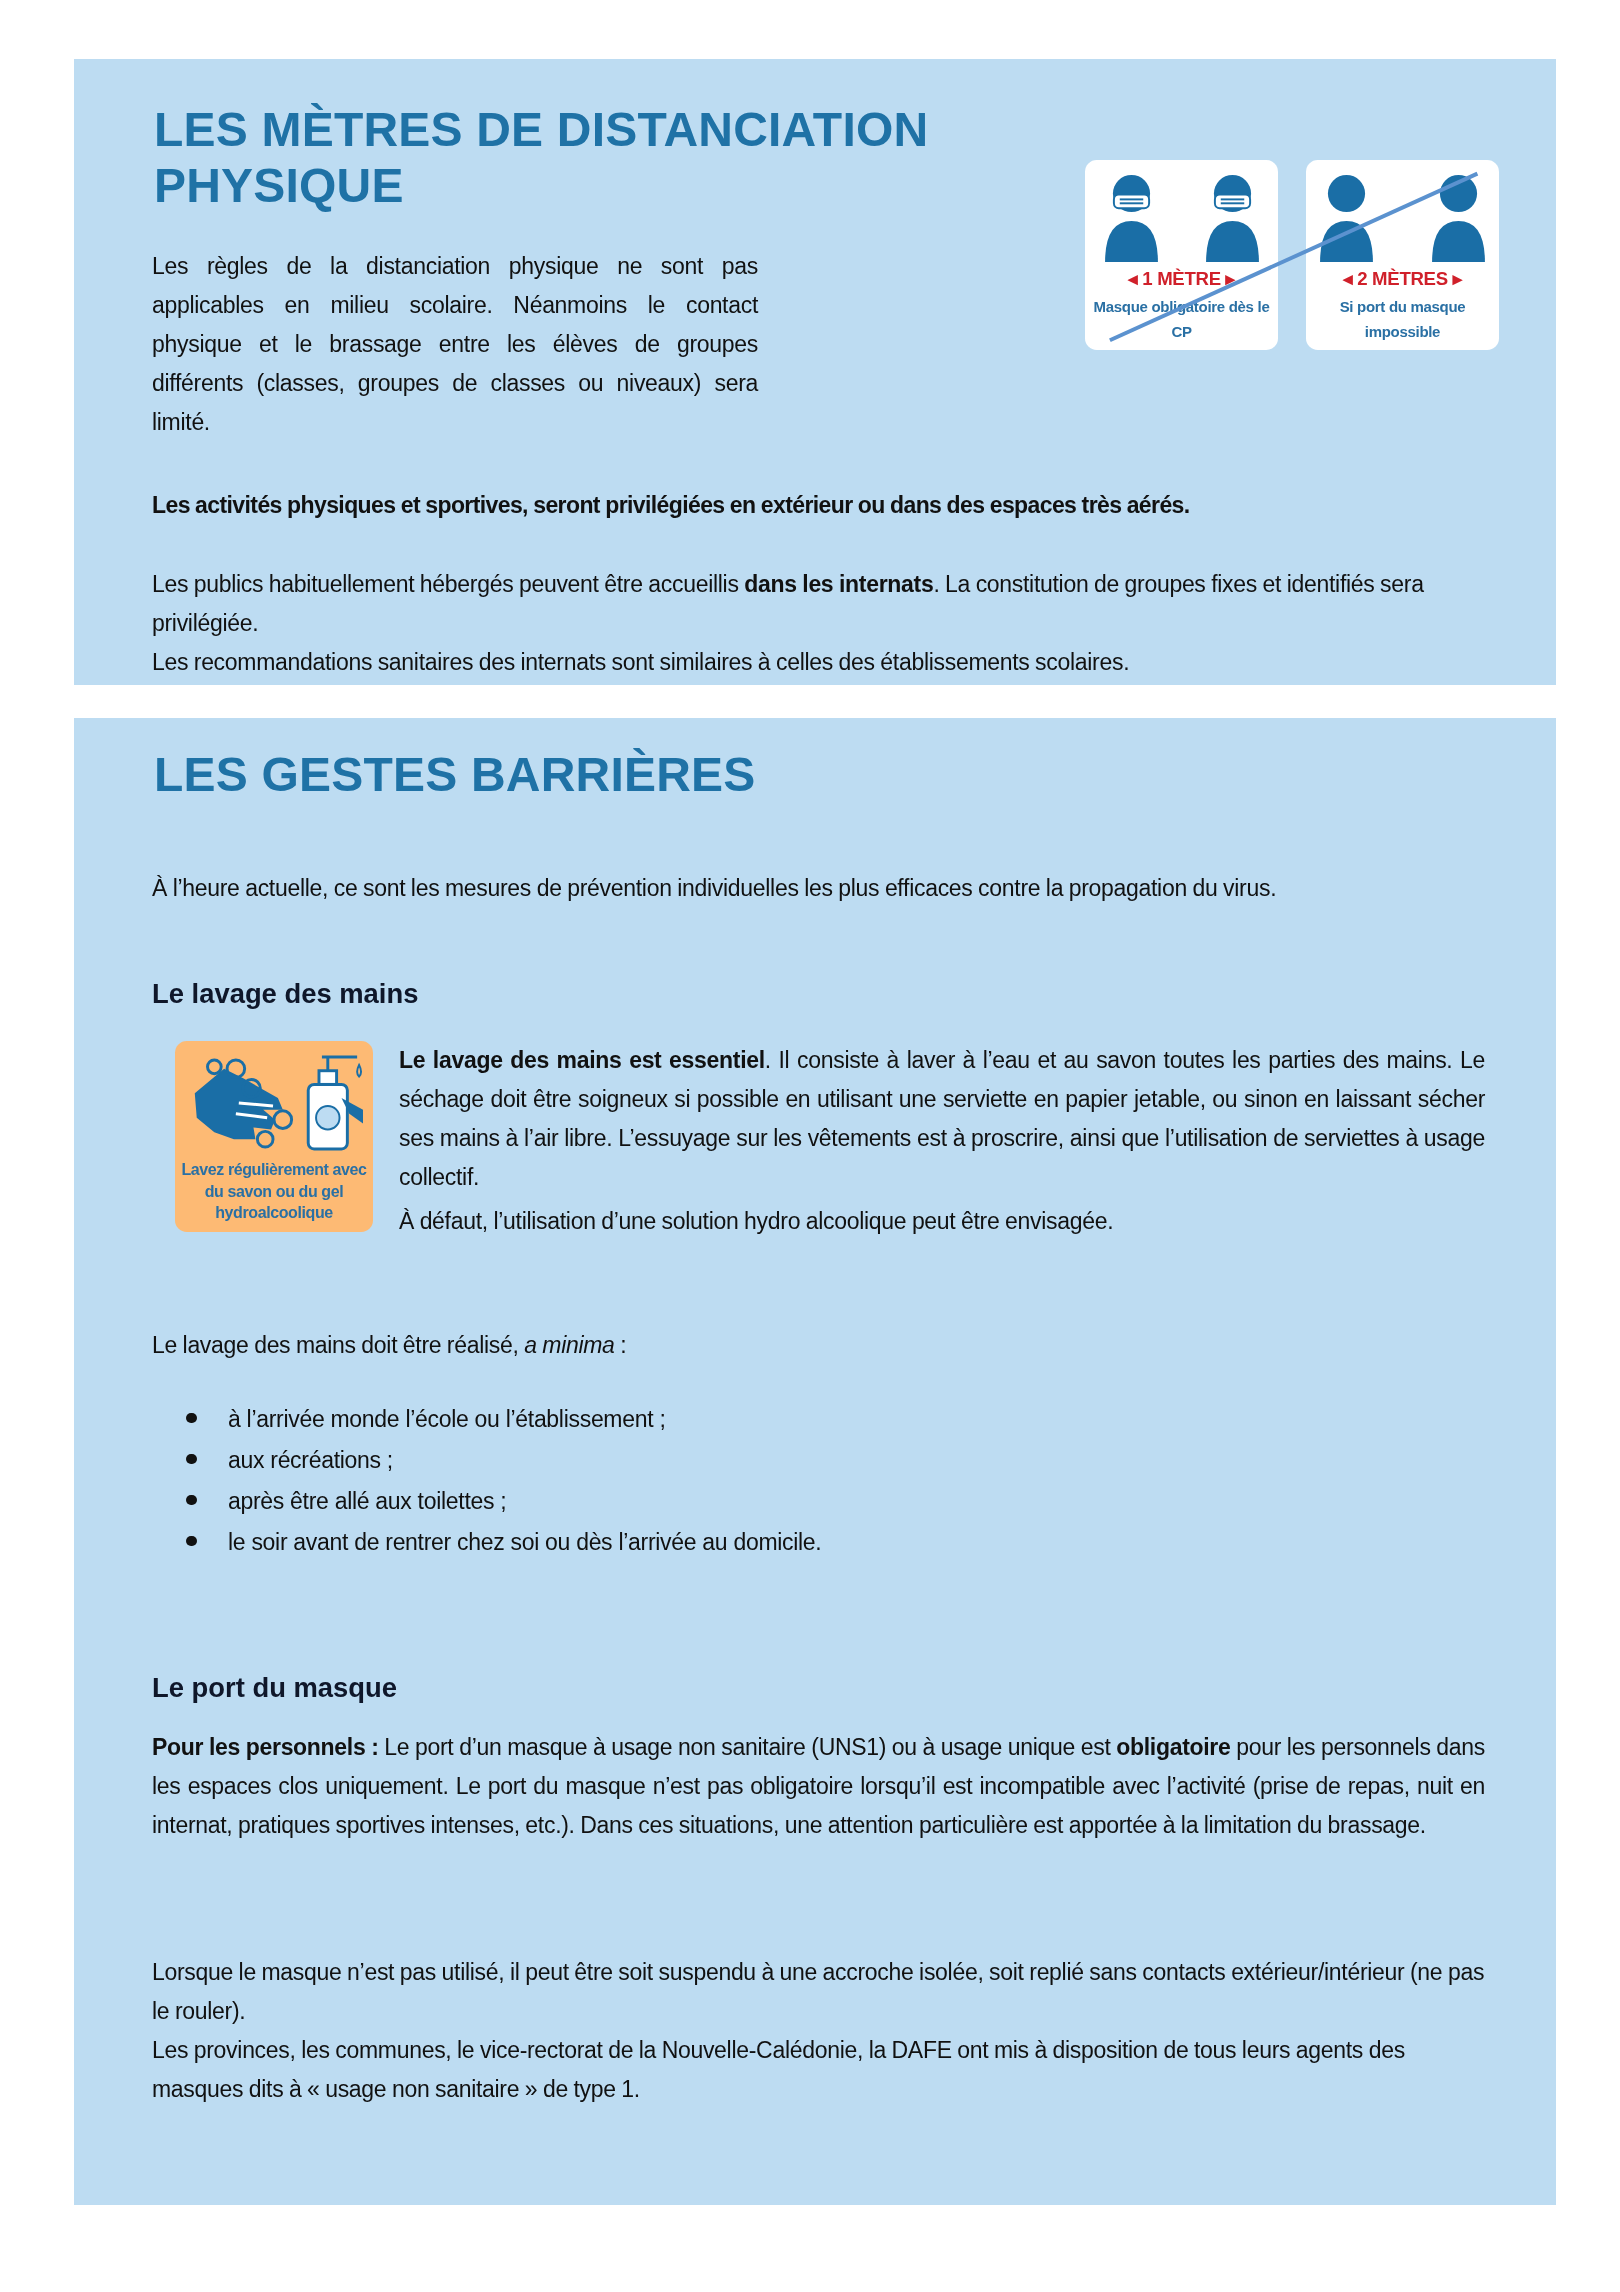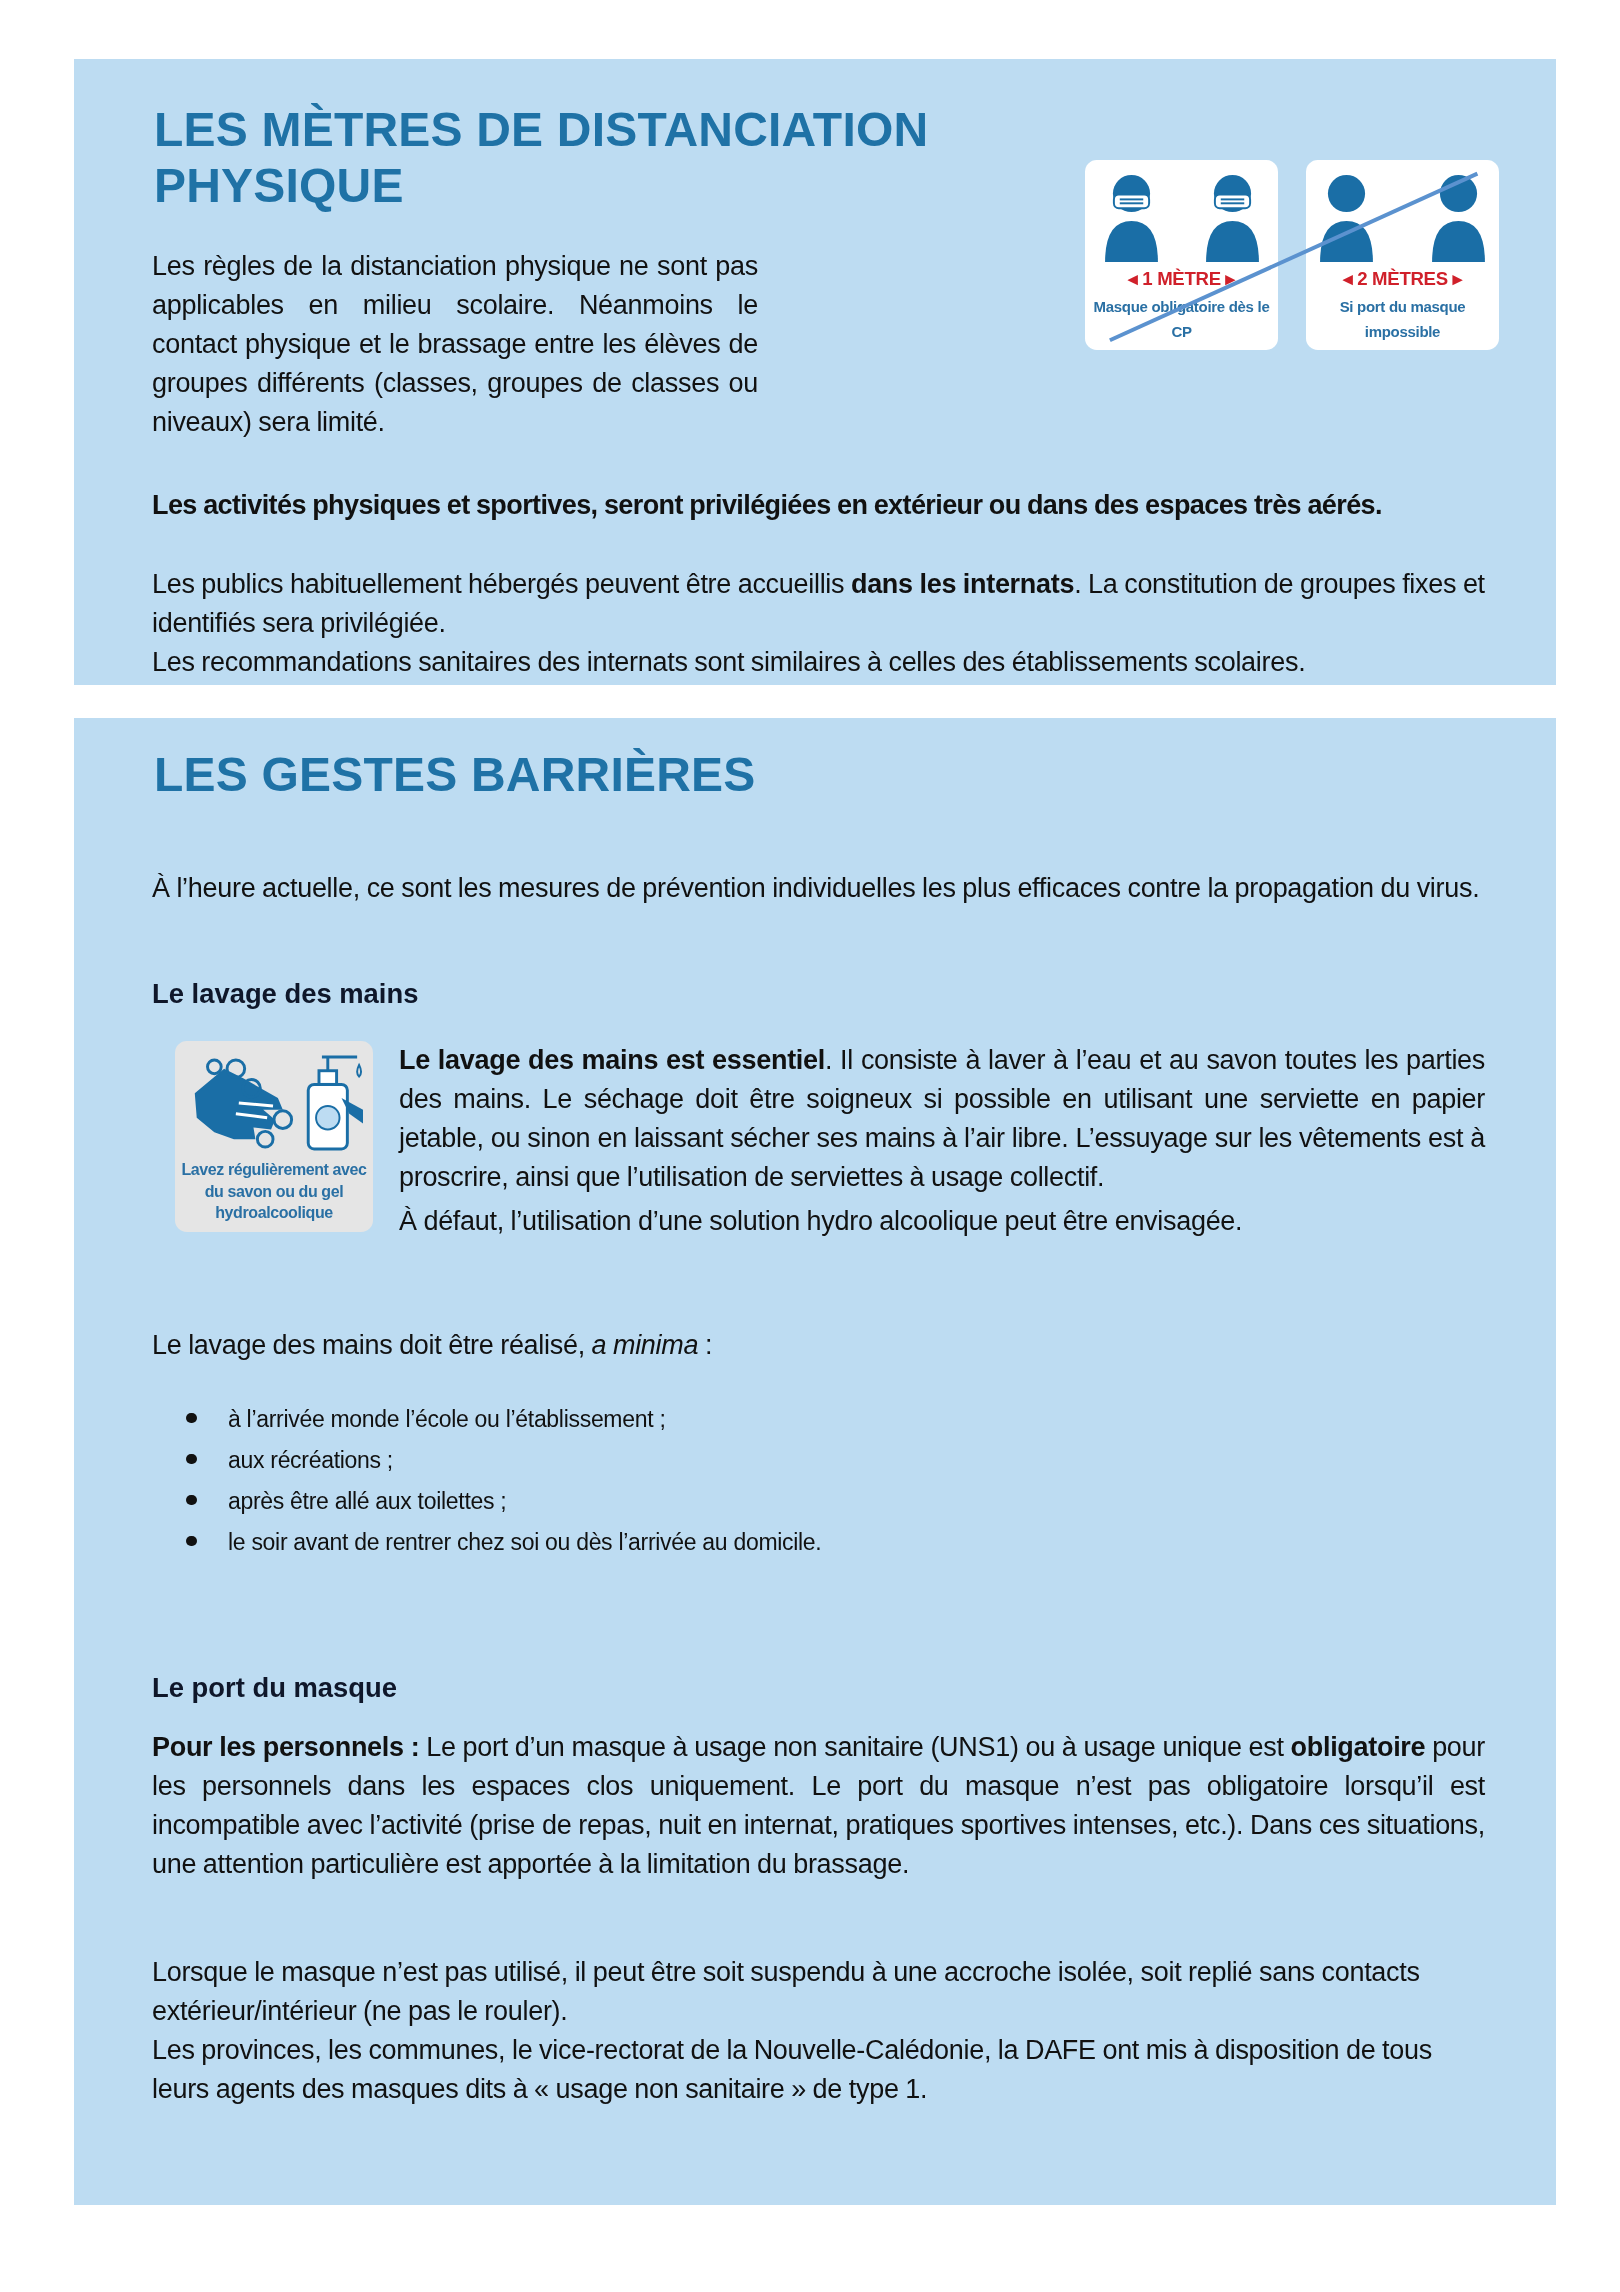--- a/index.html
+++ b/index.html
@@ -5,41 +5,41 @@
   html, body { margin: 0; padding: 0; background: #ffffff; }
   body { width: 1620px; height: 2293px; position: relative; overflow: hidden;
          font-family: "Liberation Sans", sans-serif; color: #111111; }
   .panel { position: absolute; left: 74px; width: 1482px; background: #bddcf2; }
   #panel-1 { top: 59px; height: 626px; }
   #panel-2 { top: 718px; height: 1487px; }
   .h1 { position: absolute; left: 80px; margin: 0; font-family: "Liberation Sans", sans-serif;
         font-weight: bold; font-size: 48px; line-height: 56px; color: #1f72a6; letter-spacing: 0.2px; }
   .h2 { position: absolute; left: 78px; margin: 0; font-family: "Liberation Sans", sans-serif;
         font-weight: bold; font-size: 27.4px; line-height: 33px; color: #0f172a; }
-  .p { position: absolute; margin: 0; font-size: 27px; line-height: 39px; color: #111111;
+  .p { position: absolute; margin: 0; font-size: 23px; line-height: 39px; color: #111111;
        font-family: "Liberation Sans", sans-serif; letter-spacing: -0.3px; word-spacing: -0.5px; }
   .just { text-align: justify; text-align-last: left; }
   b { font-weight: bold; }
   i { font-style: italic; }
 
   
   .dist-cards { position: absolute; left: 1011px; top: 101px; width: 414px; height: 190px; }
   .card { position: absolute; top: 0; width: 193px; height: 190px; background: #ffffff; border-radius: 11.8px; }
   .card-1 { left: 0; }
   .card-2 { left: 221px; }
   .card .person { position: absolute; top: 11.8px; width: 57px; height: 90px; }
   .card .metre { position: absolute; left: 0; right: 0; top: 108px; text-align: center;
                  font-weight: bold; font-size: 18.6px; color: #d0202a; letter-spacing: -0.3px; }
   .card .caption { position: absolute; left: 3.9px; right: 3.9px; top: 135px; text-align: center;
                    font-weight: bold; font-size: 15px; line-height: 24.5px; color: #2a70a4; letter-spacing: -0.3px; }
   .strike-line { position: absolute; left: 0; top: 0; width: 1620px; height: 686px; pointer-events: none; }
 
   
   .wash-icon { position: absolute; left: 101px; top: 323px; width: 198px; height: 191px;
-               background: #e5e5e5; border-radius: 11.8px; }
+               background: #fdba74; border-radius: 11.8px; }
   .wash-icon .wash-caption { position: absolute; left: 0; right: 0; top: 118px; text-align: center;
                font-weight: bold; font-size: 16px; line-height: 21.6px; color: #2a70a4; letter-spacing: -0.4px; }
 
   .bullets { position: absolute; left: 78px; top: 681px; margin: 0; padding: 0; list-style: none; }
   .bullets li { position: relative; padding-left: 76px; font-size: 23px; line-height: 41px;
                 letter-spacing: -0.3px; }
   .bullets li .dot { position: absolute; left: 34px; top: 13.7px; width: 10.8px; height: 10.8px;
                      border-radius: 50%; background: #111111; }
 </style>
 </head>

